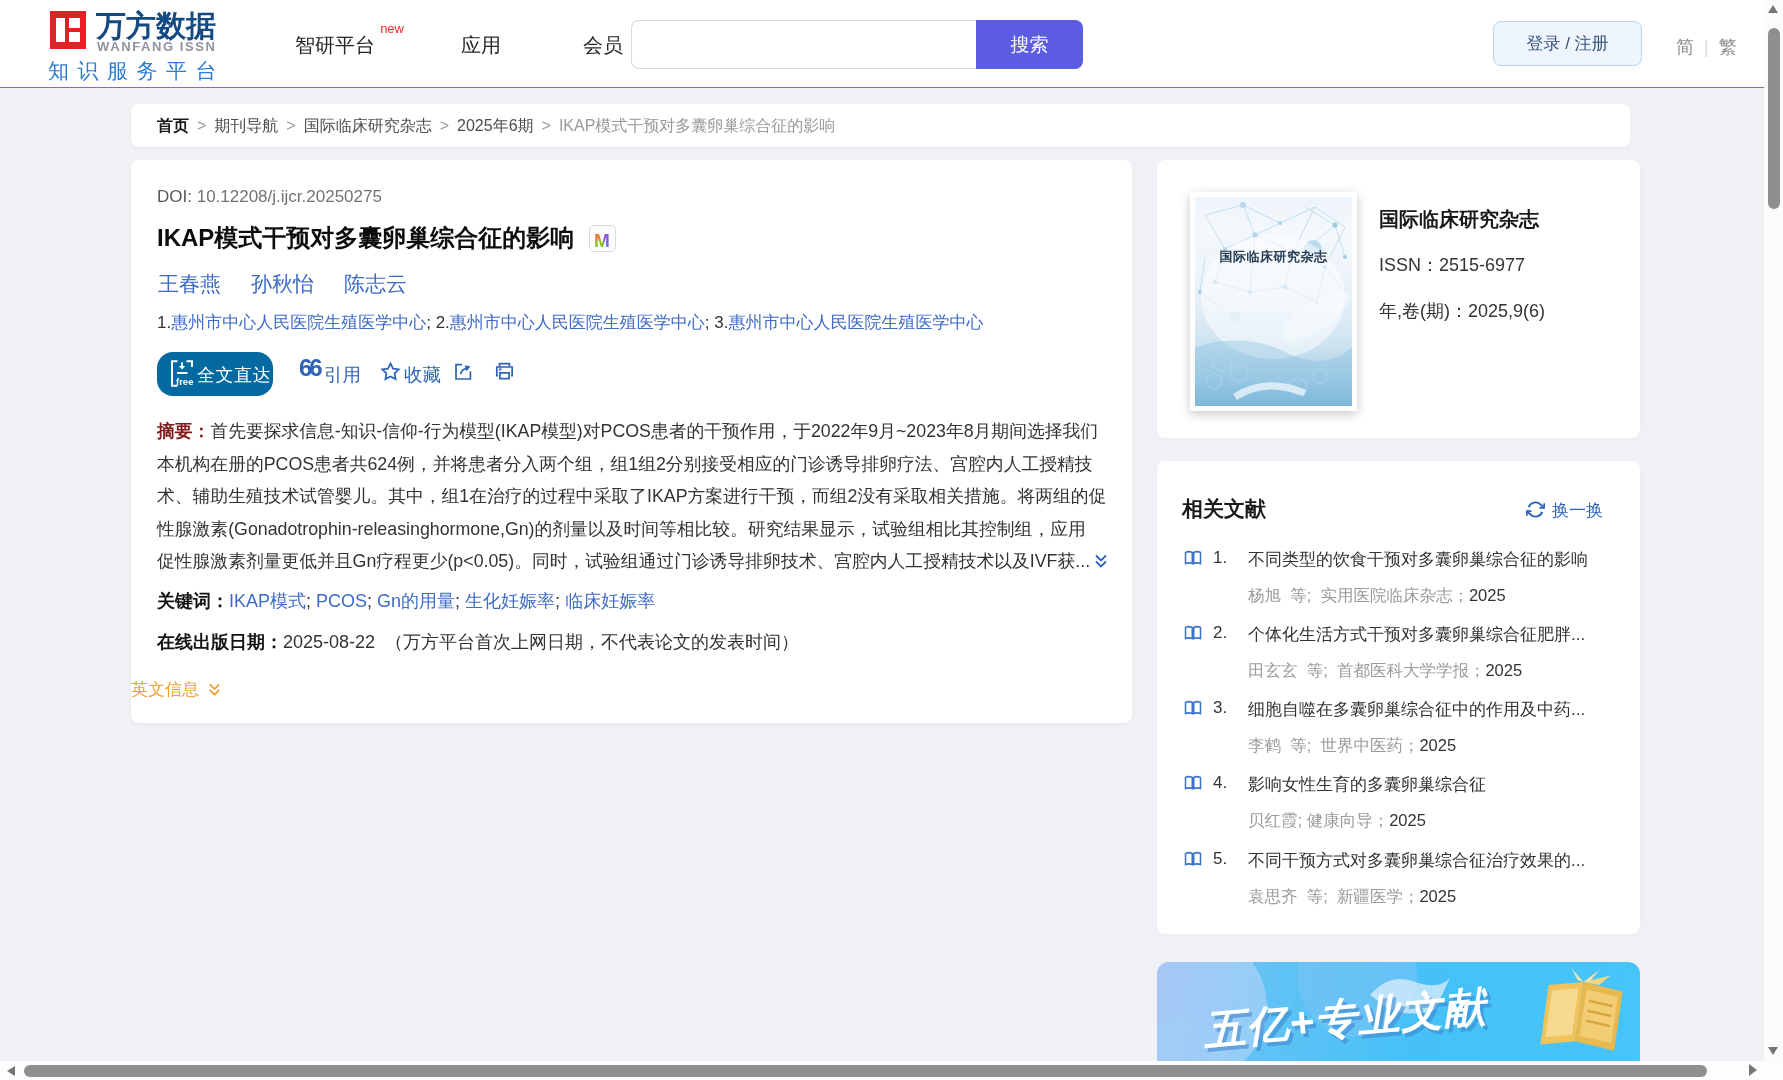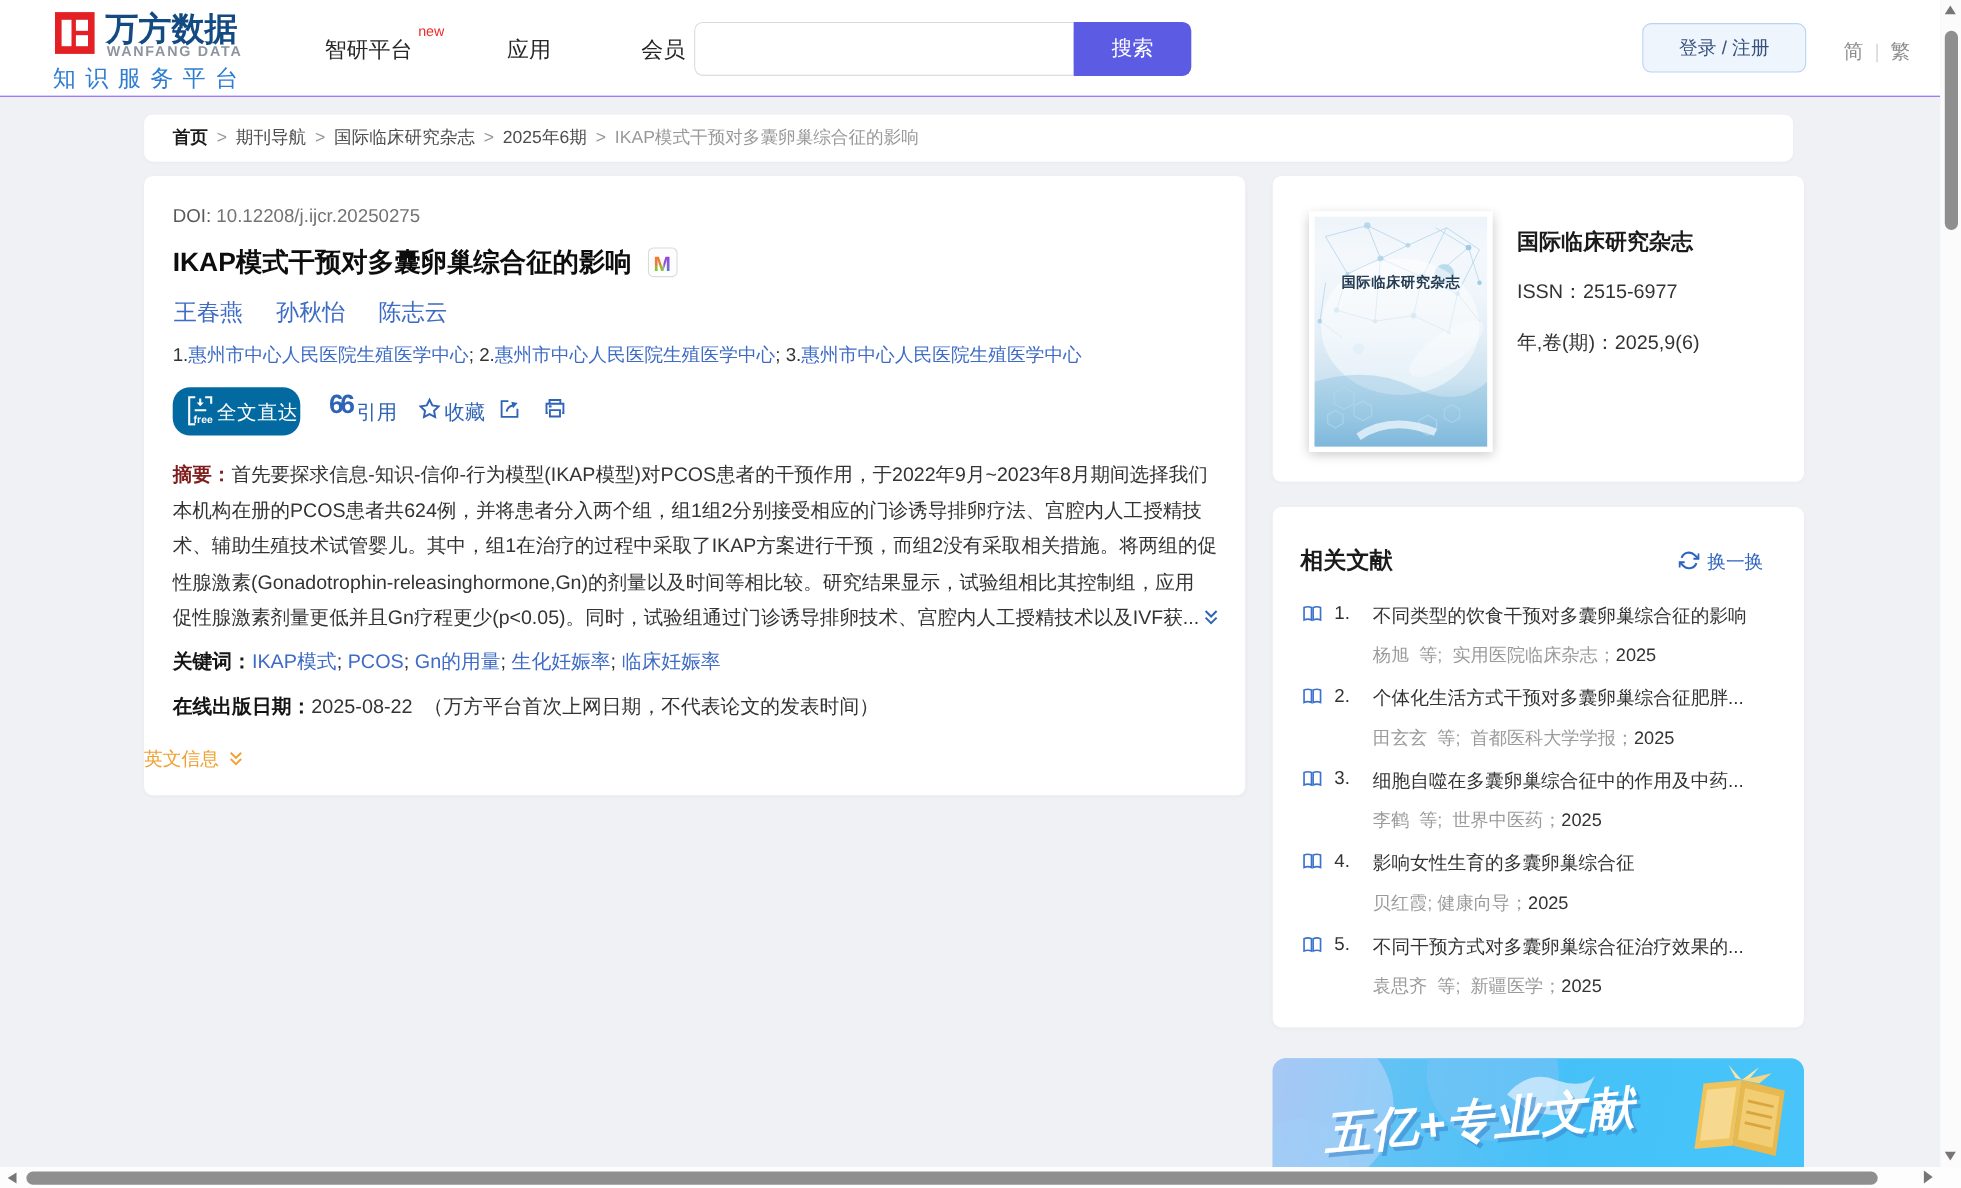--- a/index.html
+++ b/index.html
@@ -100,21 +100,21 @@
 <div class="viewport">
 
   <div class="top">
     <div class="logo">
       <div class="logo-mark">
           <div class="c1"></div>
           <div class="c2"></div>
           <div class="c3"></div>
         </div>
       <div class="logo-cn">万方数据</div>
-      <div class="logo-en">WANFANG DATA</div>
+      <div class="logo-en">WANFANG ISSN</div>
       <div class="logo-sub">知识服务平台</div>
     </div>
     <div class="nav">
       <div class="nav-item" style="left:295px;">智研平台<span class="new-tag">new</span></div>
       <div class="nav-item" style="left:461px;">应用</div>
       <div class="nav-item" style="left:583px;">会员</div>
     </div>
     <div class="search">
       <div class="search-input"></div>
       <div class="search-btn">搜索</div>

